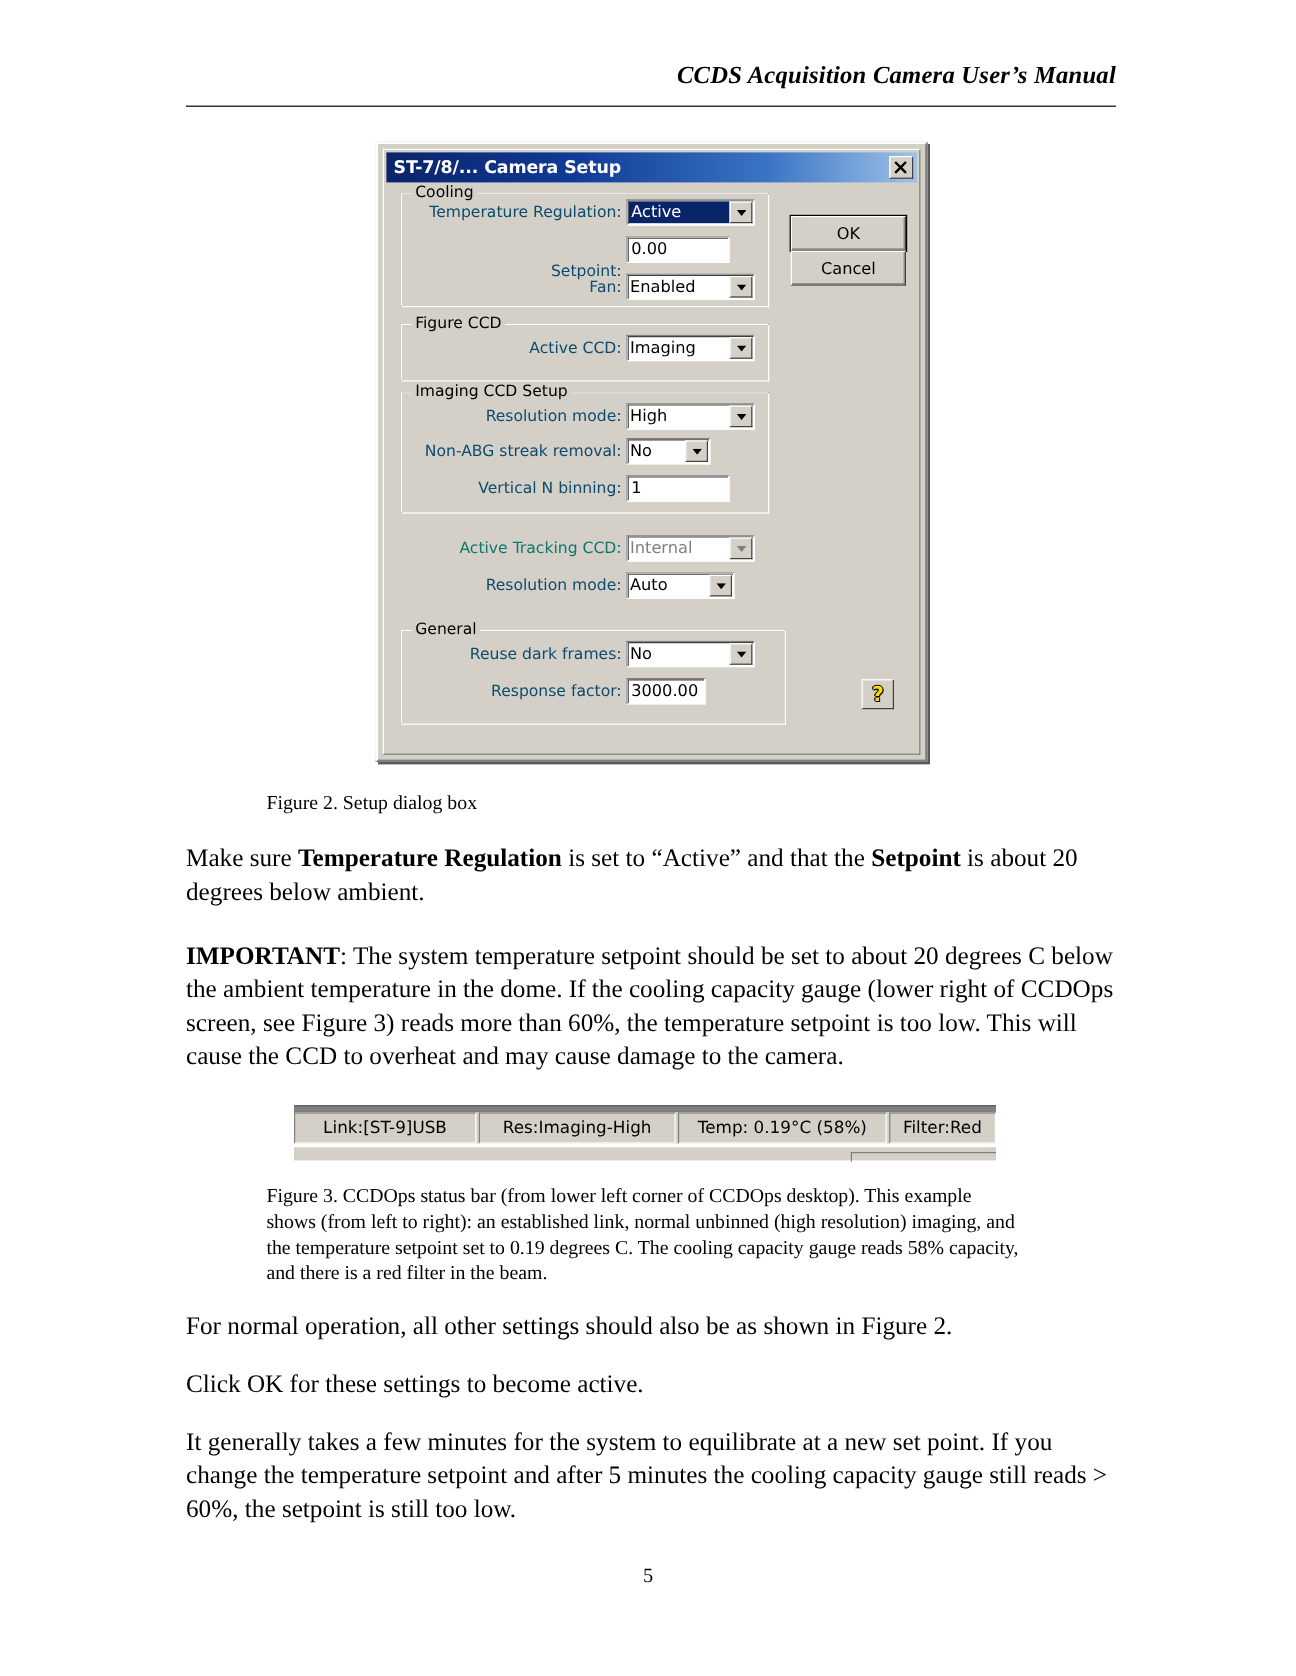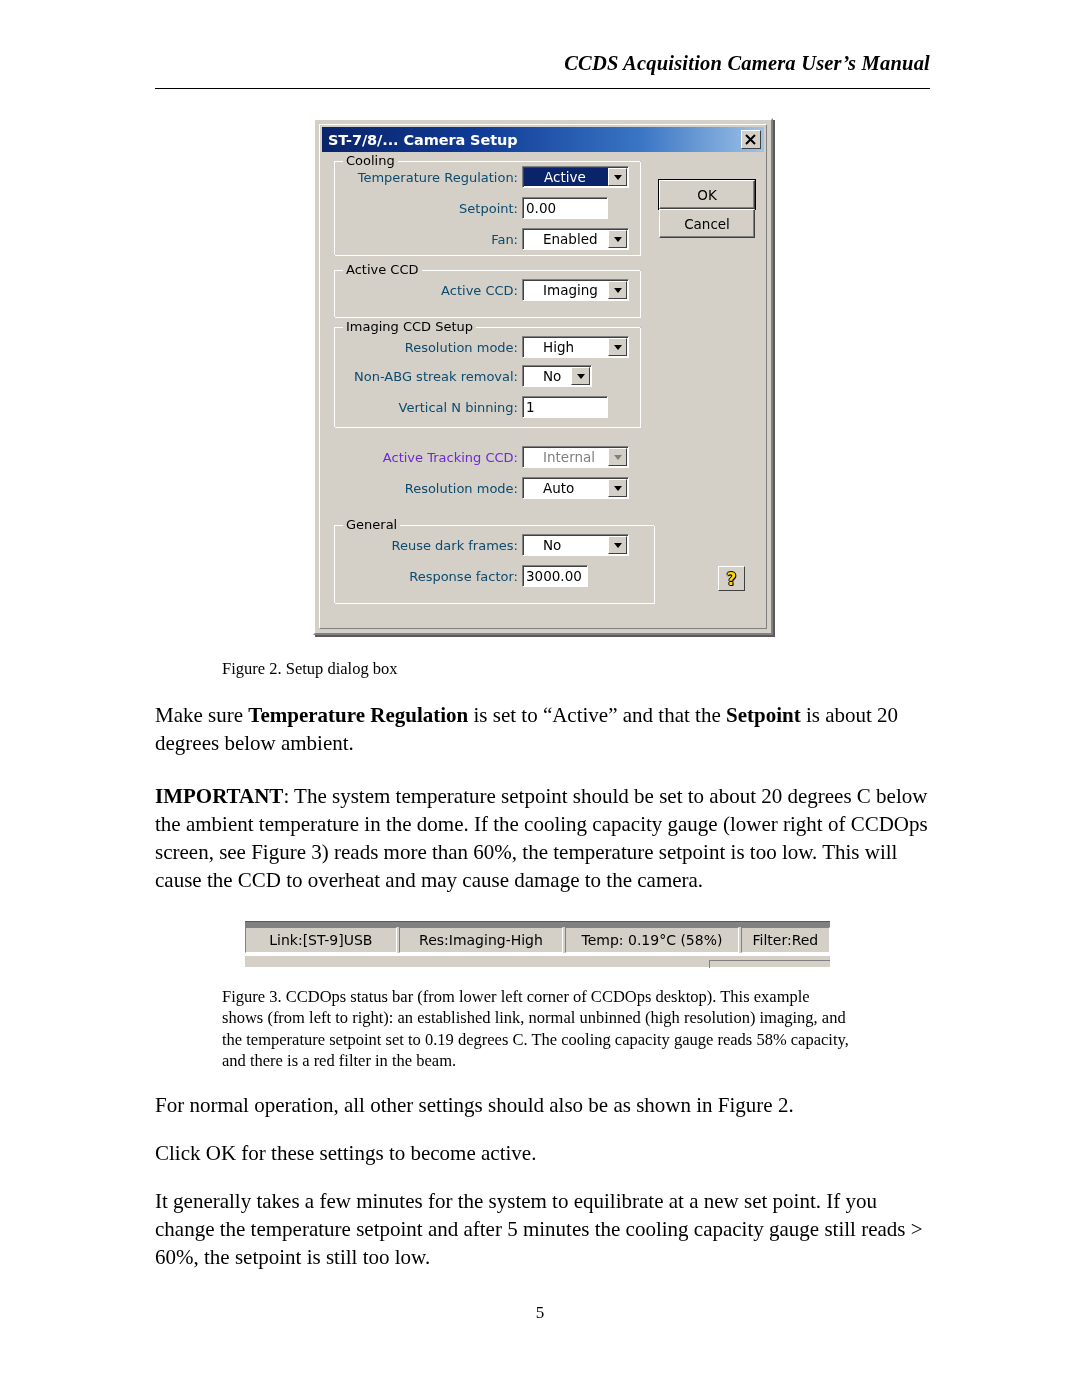--- a/index.html
+++ b/index.html
@@ -124,40 +124,40 @@
   }
 
   .field-label {
     position: absolute;
     font-family: "DejaVu Sans", sans-serif;
     font-size: 13px;
     color: #0c4a6e;
     text-align: right;
     white-space: nowrap;
   }
-  .field-label.disabled { color: #6d28d9; text-align: right; }
+  .field-label.disabled { color: #0f766e; text-align: right; }
 
   .combo {
     position: absolute;
     height: 22px;
     background: #ffffff;
     border-top: 1px solid #808080;
     border-left: 1px solid #808080;
     border-right: 1px solid #ffffff;
     border-bottom: 1px solid #ffffff;
     box-sizing: border-box;
     box-shadow: inset 1px 1px 0 #404040;
     display: flex;
     align-items: stretch;
   }
   .combo .combo-text {
     flex: 1 1 auto;
     display: flex;
     align-items: center;
-    padding-left: 20px;
+    padding-left: 2px;
     font-family: "DejaVu Sans", sans-serif;
     font-size: 13.5px;
     color: #000;
     overflow: hidden;
     white-space: nowrap;
   }
   .combo.selected .combo-text {
     background: #0a246a;
     color: #ffffff;
     margin: 1px 0 1px 1px;
@@ -343,35 +343,35 @@
     <div class="field-label" style="left:24px; top:45px; width:174px;">Temperature Regulation:</div>
     <div class="combo selected" style="left:202px; top:41px; width:107px;">
       <span class="combo-text">Active</span>
       <span class="combo-arrow">
         <svg width="8" height="5" viewBox="0 0 8 5" aria-hidden="true">
             <polygon points="0,0 8,0 4,5" fill="#000"></polygon>
           </svg>
       </span>
     </div>
 
-    <div class="field-label" style="left:24px; top:76px; width:174px;">Setpoint:</div>
+    <div class="field-label" style="left:24px; top:94px; width:174px;">Setpoint:</div>
     <div class="textfield" style="left:202px; top:72px; width:86px;">0.00</div>
 
     <div class="field-label" style="left:24px; top:107px; width:174px;">Fan:</div>
     <div class="combo" style="left:202px; top:103px; width:107px;">
       <span class="combo-text">Enabled</span>
       <span class="combo-arrow">
         <svg width="8" height="5" viewBox="0 0 8 5" aria-hidden="true">
             <polygon points="0,0 8,0 4,5" fill="#000"></polygon>
           </svg>
       </span>
     </div>
 
     <div class="group-box" style="left:14px; top:145px; width:307px; height:48px;">
-      <span class="group-legend">Active CCD</span>
+      <span class="group-legend">Figure CCD</span>
     </div>
     <div class="field-label" style="left:24px; top:158px; width:174px;">Active CCD:</div>
     <div class="combo" style="left:202px; top:154px; width:107px;">
       <span class="combo-text">Imaging</span>
       <span class="combo-arrow">
         <svg width="8" height="5" viewBox="0 0 8 5" aria-hidden="true">
             <polygon points="0,0 8,0 4,5" fill="#000"></polygon>
           </svg>
       </span>
     </div>
@@ -406,21 +406,21 @@
     <div class="combo disabled" style="left:202px; top:321px; width:107px;">
       <span class="combo-text">Internal</span>
       <span class="combo-arrow">
         <svg width="8" height="5" viewBox="0 0 8 5" aria-hidden="true">
             <polygon points="0,0 8,0 4,5" fill="#000"></polygon>
           </svg>
       </span>
     </div>
 
     <div class="field-label" style="left:24px; top:356px; width:174px;">Resolution mode:</div>
-    <div class="combo" style="left:202px; top:352px; width:107px;">
+    <div class="combo" style="left:202px; top:352px; width:90px;">
       <span class="combo-text">Auto</span>
       <span class="combo-arrow">
         <svg width="8" height="5" viewBox="0 0 8 5" aria-hidden="true">
             <polygon points="0,0 8,0 4,5" fill="#000"></polygon>
           </svg>
       </span>
     </div>
 
     <div class="group-box" style="left:14px; top:400px; width:321px; height:79px;">
       <span class="group-legend">General</span>

